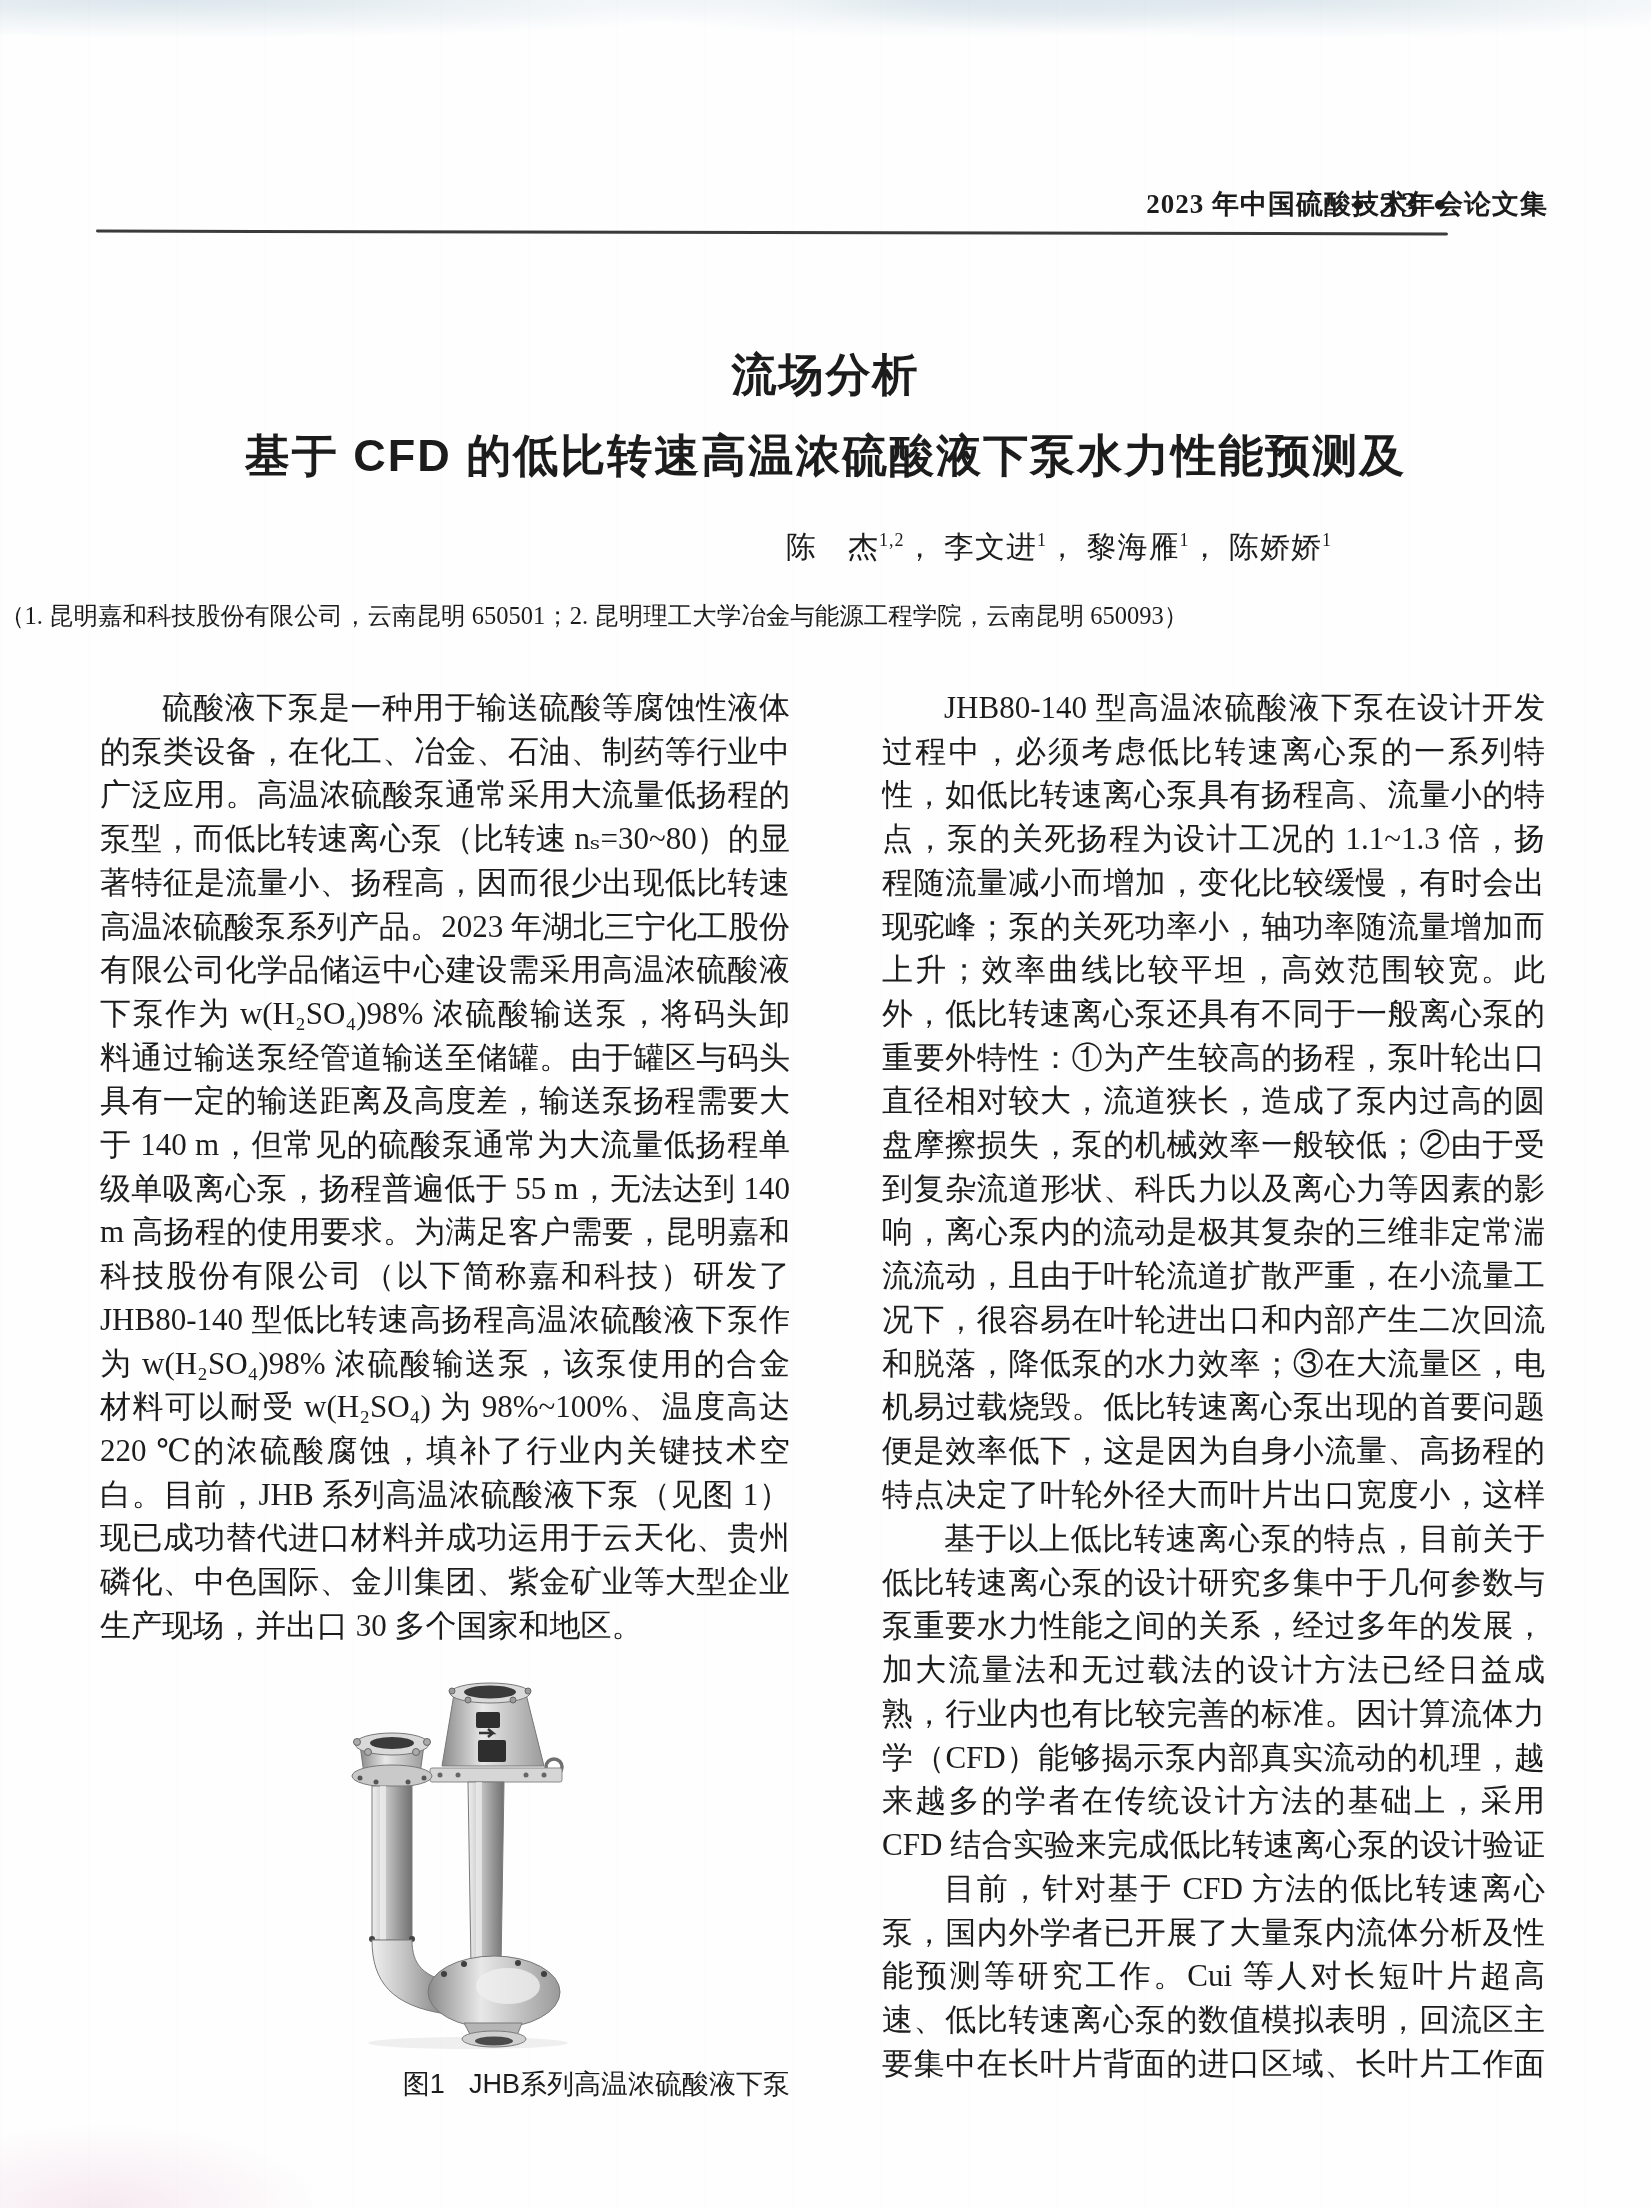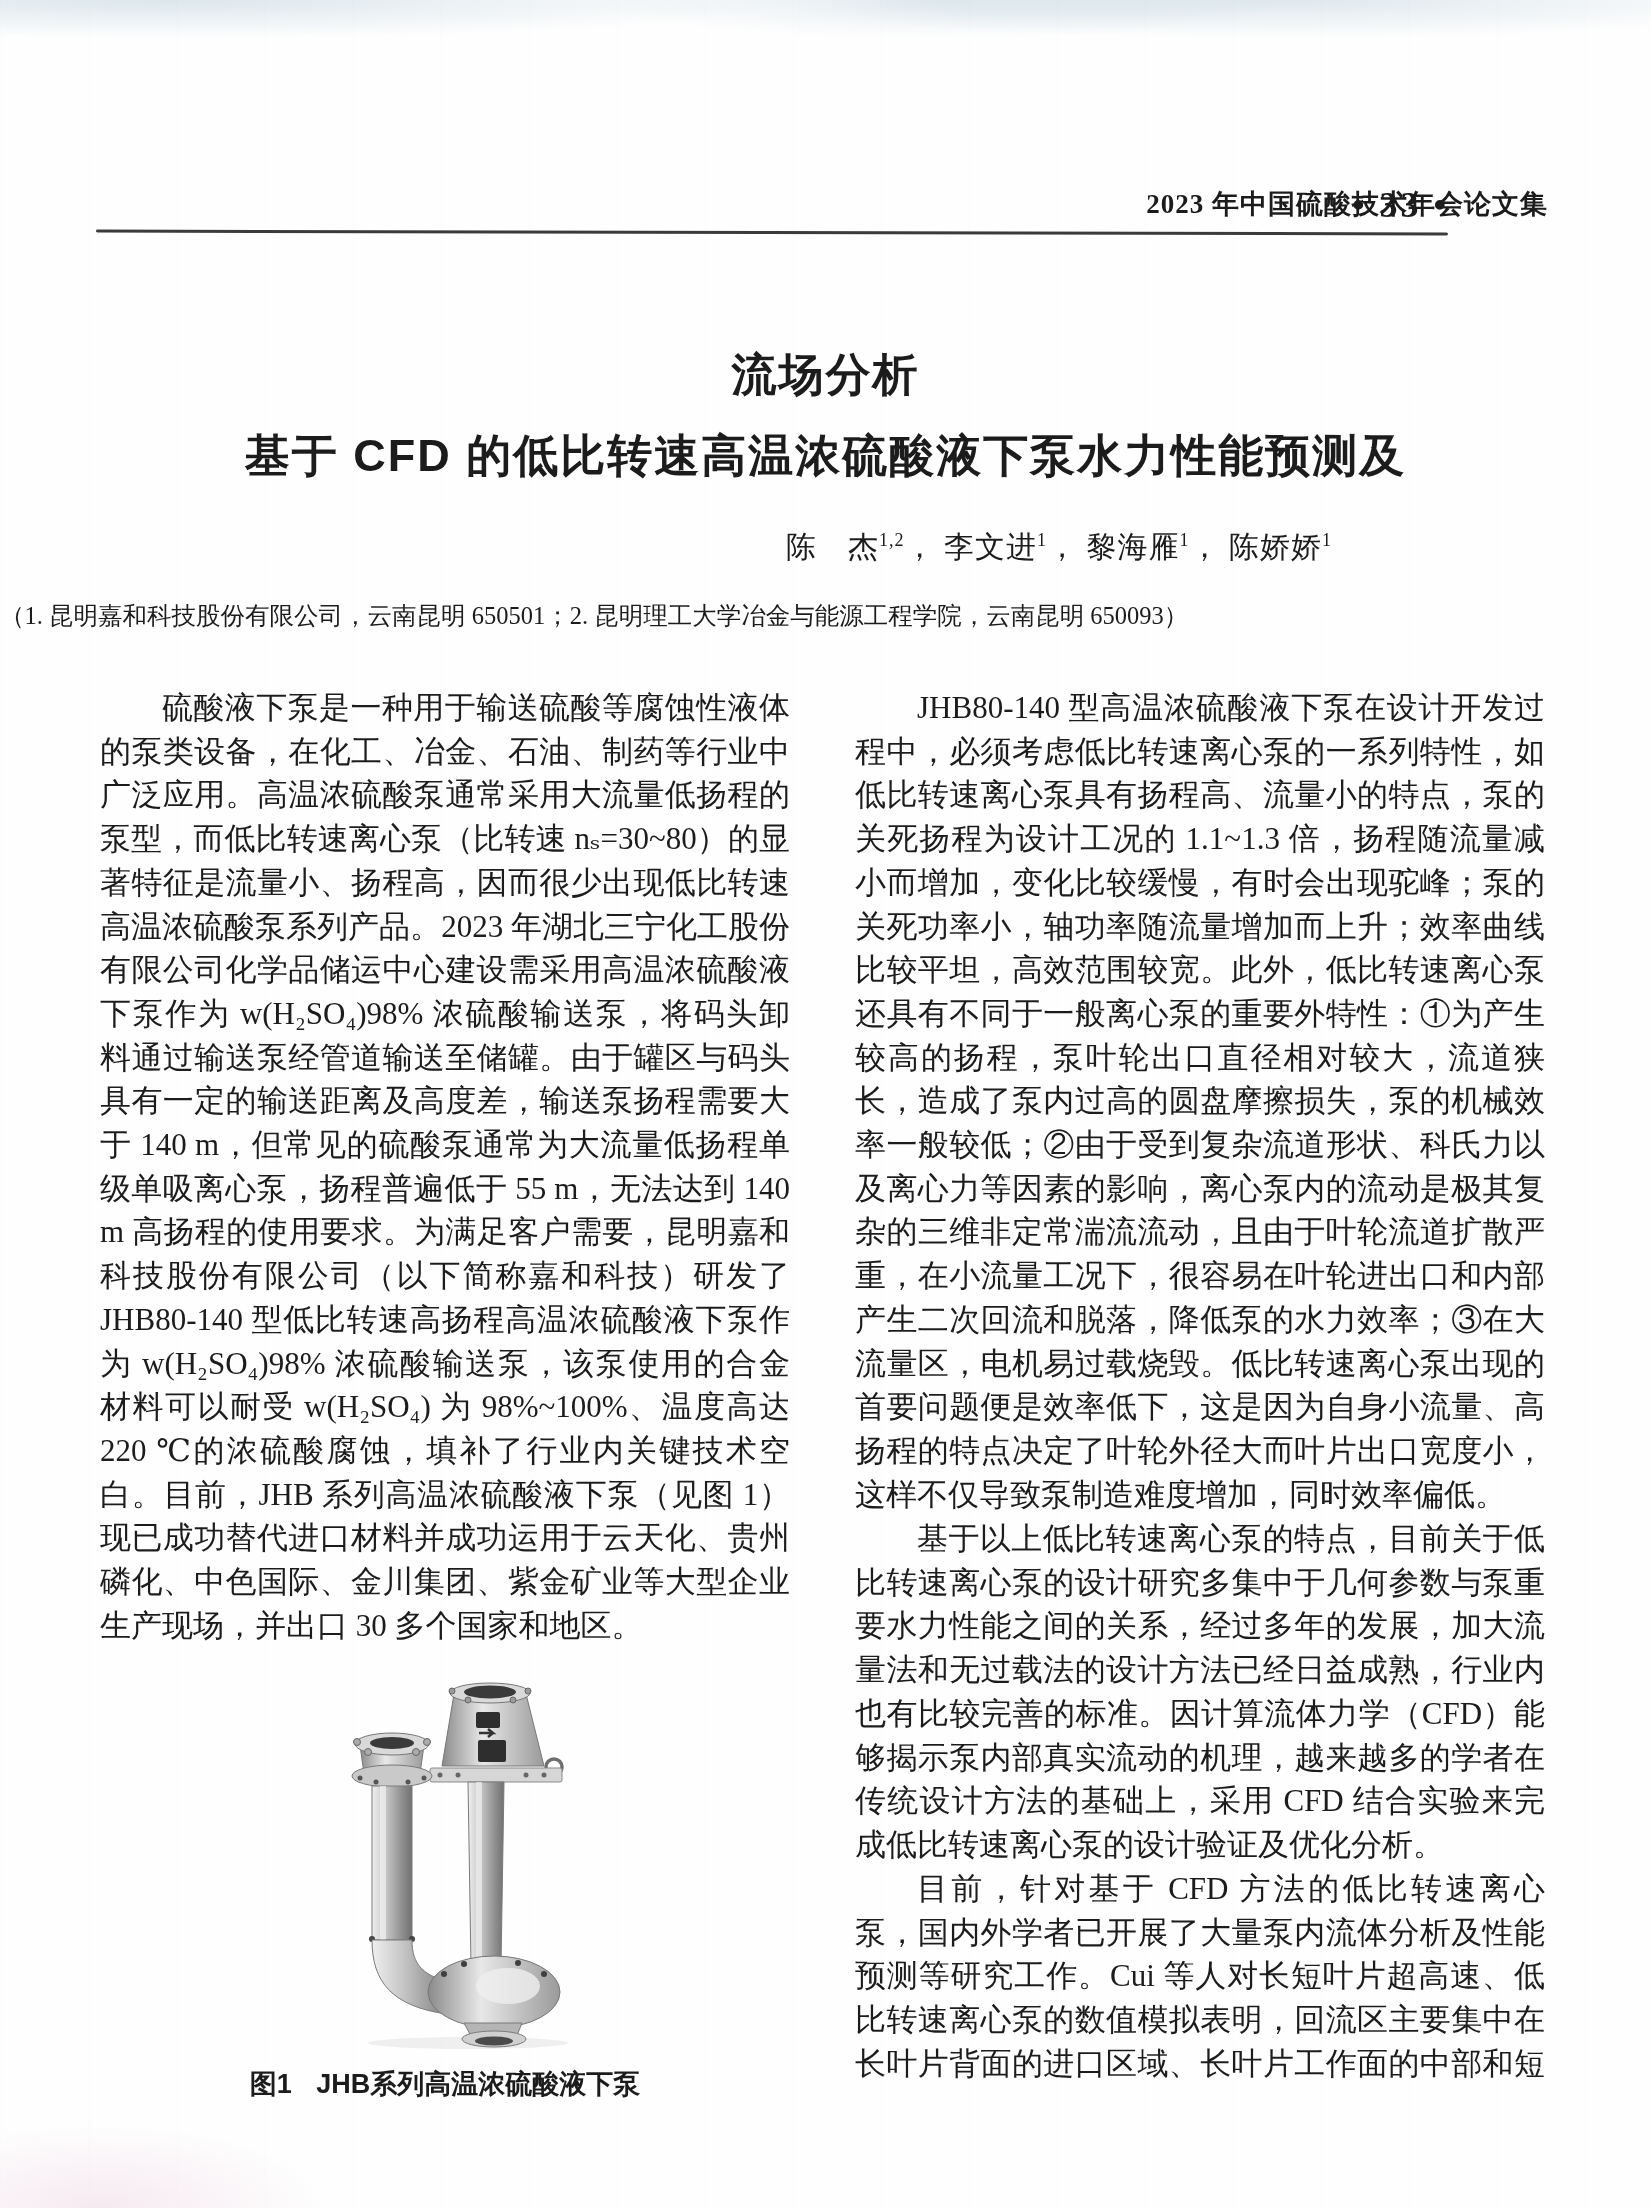--- a/index.html
+++ b/index.html
@@ -27,33 +27,33 @@
 
   .article-title{position:absolute;top:334px;left:103px;width:1445px;text-align:center;
     font-family:"Liberation Sans","DejaVu Sans",sans-serif;font-weight:bold;
     font-size:45px;line-height:81px;letter-spacing:2px;}
 
   .authors-line{position:absolute;top:527px;left:0;width:1332px;text-align:right;font-size:30px;letter-spacing:1px;}
   .authors-line sup{font-size:18px;}
 
   .affiliation{position:absolute;top:599px;left:0;width:1651px;text-align:left;font-size:24.5px;}
 
-  .columns{position:absolute;top:686px;left:100px;width:1445px;display:flex;gap:65px;}
+  .columns{position:absolute;top:686px;left:100px;width:1445px;display:flex;gap:92px;}
   .col{width:690px;}
   .body-par{font-size:31px;line-height:43.7px;text-align:justify;text-indent:2em;margin:0;
     overflow:hidden;}
   .left-par{height:962px;}
   .par-1{height:831px;}
   .par-2{height:350px;}
   .par-3{height:219px;}
 
   .figure-block{margin-top:34px;width:690px;}
   .figure-image{margin-left:248px;width:220px;height:368px;}
-  .figure-caption{margin-top:12px;width:690px;text-align:center;
-    font-family:"Liberation Sans","DejaVu Sans",sans-serif;font-weight:bold;font-size:27px;}
+  .figure-caption{margin-top:12px;width:690px;text-align:right;
+    font-family:"Liberation Sans","DejaVu Sans",sans-serif;font-weight:normal;font-size:27px;}
   .caption-text{margin-left:0.9em;}
 </style>
 </head>
 <body>
 
 <div class="artifact-top"></div>
 <div class="artifact-bottom"></div>
 <div class="scan-streaks"></div>
 
 <div class="page-header">2023 年中国硫酸技术年会论文集</div>

